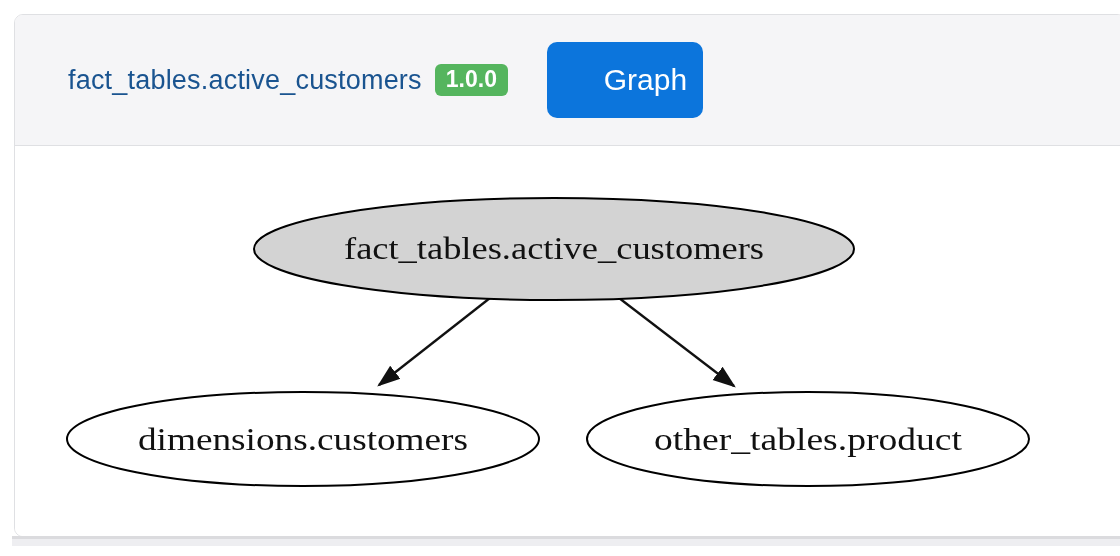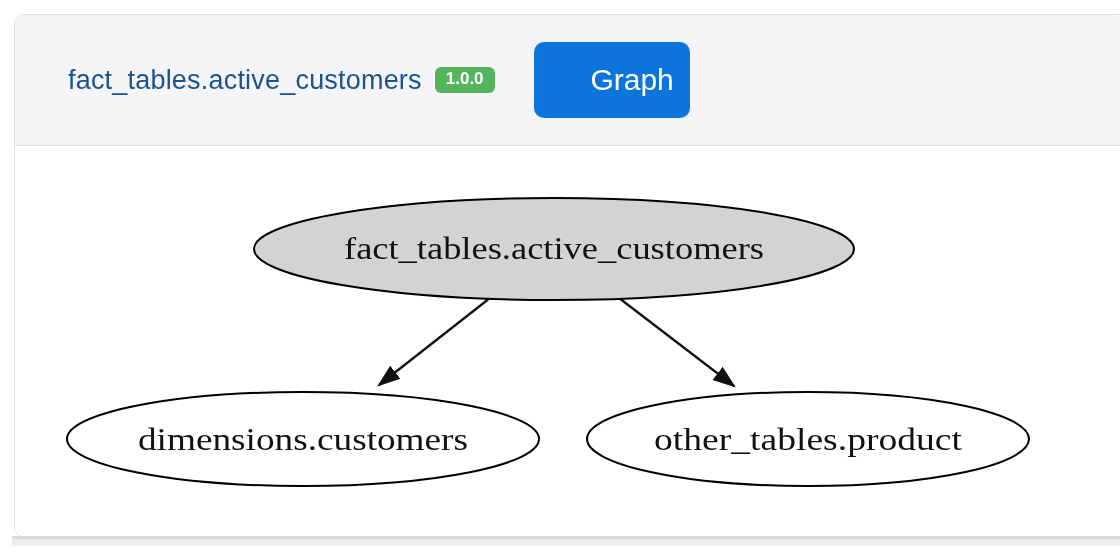--- a/index.html
+++ b/index.html
@@ -31,21 +31,21 @@
   .page-title {
     font-size: 27px;
     font-weight: 400;
     color: #1a5490;
     letter-spacing: 0.2px;
   }
   .version-badge {
     margin-left: 13px;
     background: #55b55e;
     color: #ffffff;
-    font-size: 17px;
+    font-size: 23px;
     font-weight: 700;
     padding: 3px 11px 4px 11px;
     border-radius: 6px;
     line-height: 1.1;
   }
   .graph-button {
     margin-left: 39px;
     width: 156px;
     height: 76px;
     background: #0c75dc;

